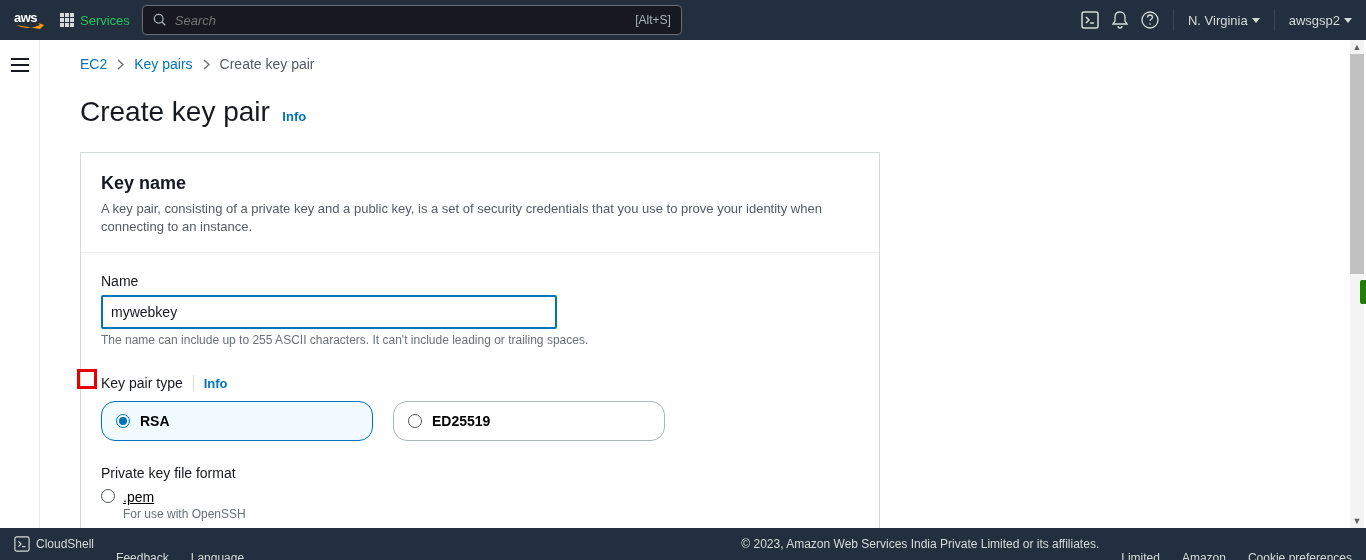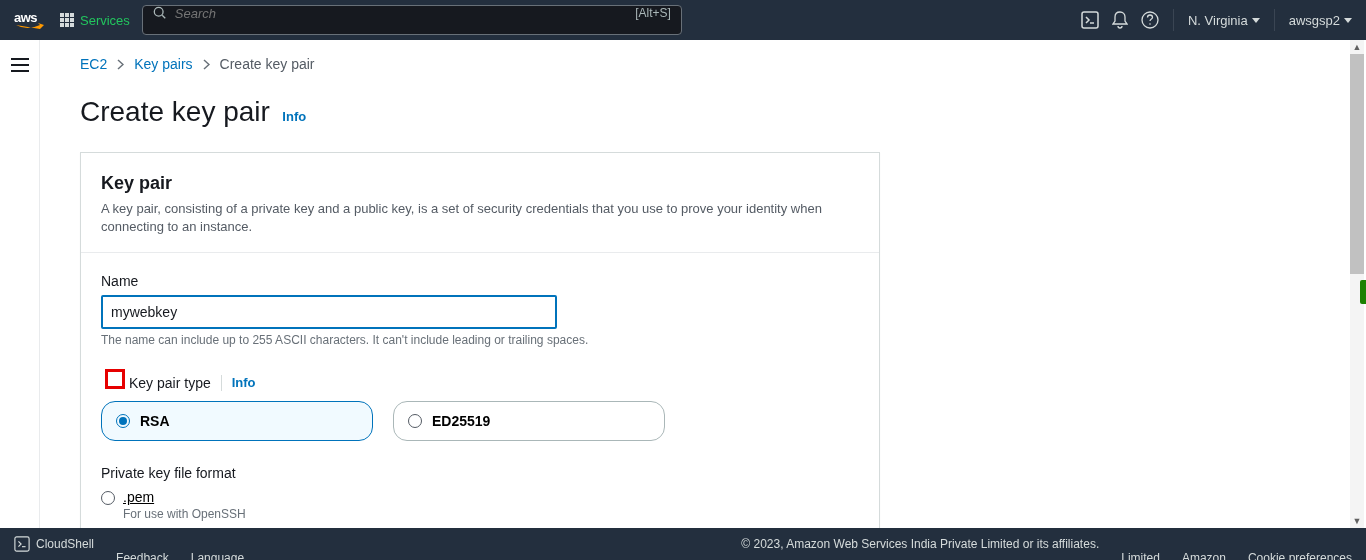--- a/index.html
+++ b/index.html
@@ -3,21 +3,21 @@
 <meta charset="utf-8">
 <style>
   * { box-sizing: border-box; margin: 0; padding: 0; }
   html, body { width: 1366px; height: 560px; font-family: "Amazon Ember", "Helvetica Neue", Arial, sans-serif; overflow: hidden; background: #fff; }
   .top-nav { height: 40px; background: #232f3e; color: #d5dbdb; display: flex; align-items: center; padding: 0 14px; gap: 12px; }
   .aws-logo { font-weight: 700; font-size: 15px; color: #d946ef; letter-spacing: -0.5px; position: relative; }
   .aws-logo svg { display: block; }
   .services-btn { display: flex; align-items: center; gap: 6px; font-size: 13px; color: #22c55e; cursor: pointer; }
   .grid-icon { width: 14px; height: 14px; display: grid; grid-template-columns: repeat(3,1fr); grid-template-rows: repeat(3,1fr); gap: 1.5px; }
   .grid-icon span { background: #d5dbdb; }
-  .search-wrap { flex: 0 0 540px; height: 30px; background: #16191f; border: 1px solid #687078; border-radius: 4px; display: flex; align-items: flex-start; padding: 0 10px; gap: 8px; }
+  .search-wrap { flex: 0 0 540px; height: 30px; background: #16191f; border: 1px solid #687078; border-radius: 4px; display: flex; align-items: center; padding: 0 10px; gap: 8px; }
   .search-wrap input { flex: 1; background: transparent; border: none; outline: none; color: #d5dbdb; font-size: 13px; font-style: italic; }
   .search-hint { font-size: 12px; color: #aab7b8; }
   .nav-spacer { flex: 1; }
   .nav-icon { width: 18px; height: 18px; display: flex; align-items: center; justify-content: center; cursor: pointer; }
   .nav-div { width: 1px; height: 22px; background: #3a4553; margin: 0 2px; }
   .region, .account { font-size: 13px; display: flex; align-items: center; gap: 4px; cursor: pointer; }
   .tri-down { width: 0; height: 0; border-left: 4px solid transparent; border-right: 4px solid transparent; border-top: 5px solid #d5dbdb; }
   .body-row { display: flex; height: 488px; }
   .left-rail { width: 40px; border-right: 1px solid #e9ebed; display: flex; justify-content: center; padding-top: 18px; }
   .hamburger { width: 18px; height: 14px; display: flex; flex-direction: column; justify-content: space-between; cursor: pointer; }
@@ -30,32 +30,32 @@
   h1 { font-size: 28px; font-weight: 400; color: #16191f; display: inline-block; }
   .info-link { font-size: 13px; color: #0073bb; font-weight: 700; margin-left: 8px; cursor: pointer; }
   .panel { border: 1px solid #d5dbdb; margin-top: 24px; width: 800px; background: #fff; box-shadow: 0 1px 1px rgba(0,0,0,0.05); }
   .panel-header { padding: 20px 20px 16px 20px; border-bottom: 1px solid #e9ebed; }
   .panel-header h2 { font-size: 18px; font-weight: 700; color: #16191f; margin-bottom: 6px; }
   .panel-header p { font-size: 13px; color: #545b64; line-height: 1.4; }
   .panel-body { padding: 20px; }
   .field-label { font-size: 14px; color: #16191f; margin-bottom: 6px; }
   .text-input { width: 456px; height: 34px; border: 2px solid #0073bb; border-radius: 2px; padding: 0 8px; font-size: 14px; color: #16191f; outline: none; }
   .hint { font-size: 12px; color: #687078; margin-top: 4px; }
-  .section-label-row { display: flex; gap: 10px; margin-top: 28px; position: relative; margin-left: 28px; }
+  .section-label-row { display: flex; align-items: center; gap: 10px; margin-top: 28px; position: relative; }
   .red-box { position: absolute; left: -24px; top: -6px; width: 20px; height: 20px; border: 3px solid #e60000; }
   .pipe { width: 1px; height: 16px; background: #d5dbdb; }
   .radio-row { display: flex; gap: 20px; margin-top: 10px; }
   .radio-card { width: 272px; height: 40px; border: 1px solid #aab7b8; border-radius: 14px; display: flex; align-items: center; padding: 0 14px; gap: 10px; cursor: pointer; font-size: 14px; font-weight: bold; }
   .radio-card.selected { border-color: #0073bb; background: #f1faff; }
   .radio-outer { width: 14px; height: 14px; border: 1px solid #545b64; border-radius: 50%; display: flex; align-items: center; justify-content: center; }
   .radio-card.selected .radio-outer { border-color: #0073bb; }
   .radio-inner { width: 8px; height: 8px; border-radius: 50%; }
   .radio-card.selected .radio-inner { background: #0073bb; }
   .format-block { margin-top: 24px; }
-  .plain-radio { display: flex; align-items: flex-end; gap: 8px; margin-top: 8px; font-size: 14px; cursor: pointer; text-decoration: underline; }
+  .plain-radio { display: flex; align-items: flex-start; gap: 8px; margin-top: 8px; font-size: 14px; cursor: pointer; text-decoration: underline; }
   .plain-radio .radio-outer { width: 14px; height: 14px; }
   .sub-hint { font-size: 12px; color: #687078; margin-left: 22px; margin-top: 2px; }
   .scrollbar { position: absolute; right: 2px; top: 0; width: 14px; height: 100%; }
   .scroll-track { position: absolute; top: 0; right: 0; width: 14px; height: 100%; background: #f4f4f4; }
   .scroll-thumb { position: absolute; top: 0; right: 0; width: 14px; height: 220px; background: #c1c1c1; }
   .scroll-arrow { position: absolute; right: 0; width: 14px; height: 14px; display:flex; align-items:center; justify-content:center; font-size:9px; color:#606060; }
   .scroll-arrow.up { top: 0; }
   .scroll-arrow.down { bottom: 0; }
   .footer { height: 32px; background: #232f3e; color: #d5dbdb; display: flex; align-items: center; padding: 0 14px; font-size: 12px; gap: 22px; }
   .footer-left { display: flex; align-items: center; gap: 22px; }
@@ -151,21 +151,21 @@
       <span class="bc-current">Create key pair</span>
     </div>
 
     <div>
       <h1>Create key pair</h1>
       <span class="info-link">Info</span>
     </div>
 
     <div class="panel">
       <div class="panel-header">
-        <h2>Key pair</h2>
+        <h2>Key name</h2>
         <p>A key pair, consisting of a private key and a public key, is a set of security credentials that you use to prove your identity when connecting to an instance.</p>
       </div>
       <div class="panel-body">
         <div class="field-label">Name</div>
         <input class="text-input" type="text" value="mywebkey" style="">
         <div class="hint">The name can include up to 255 ASCII characters. It can't include leading or trailing spaces.</div>
 
         <div class="section-label-row">
           <div class="red-box"></div>
           <span class="field-label" style="margin-bottom:0">Key pair type</span>

